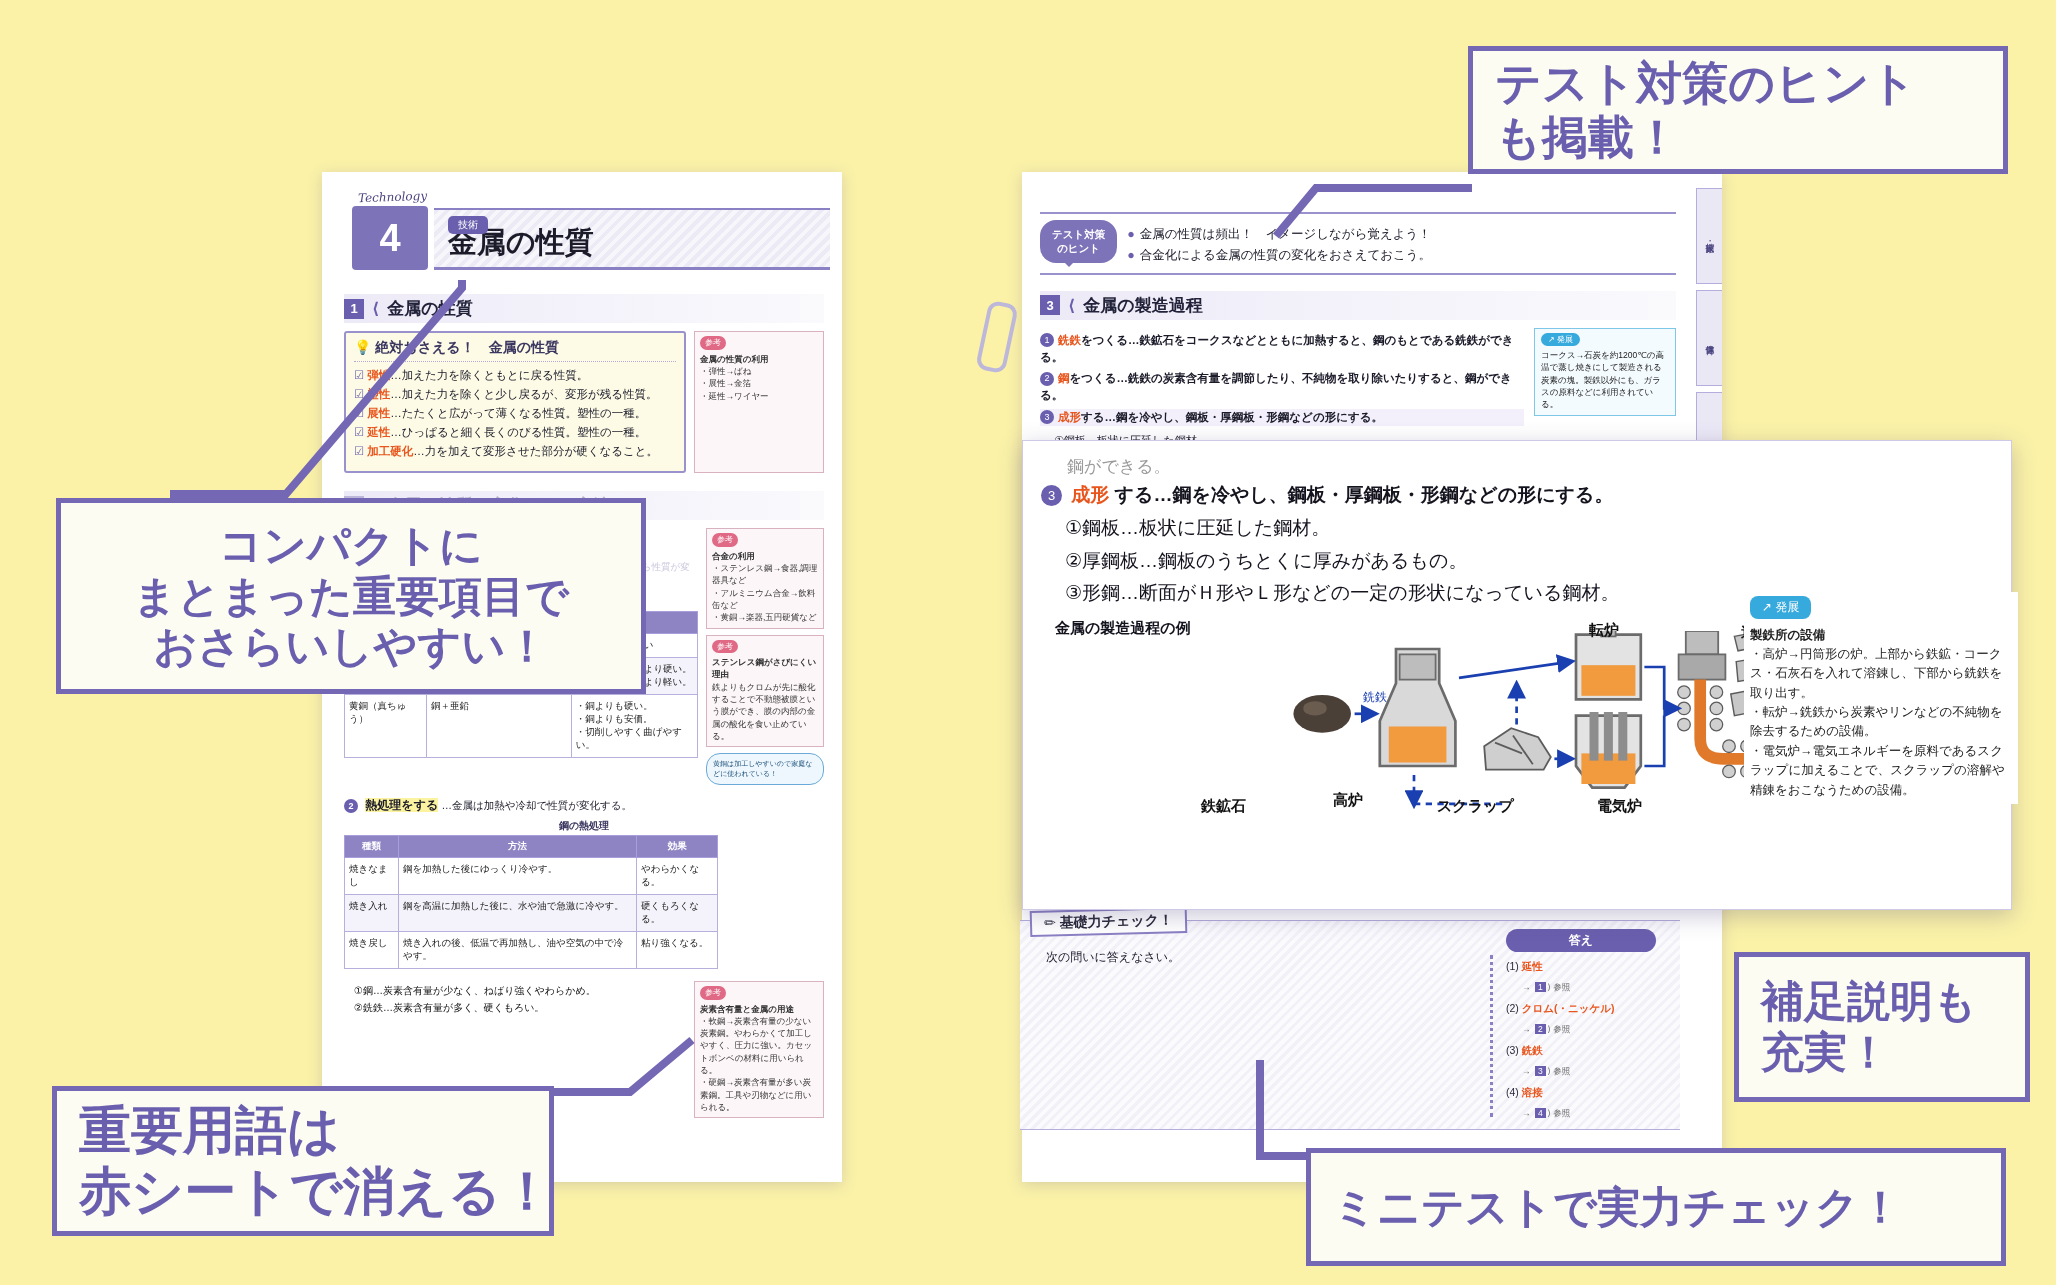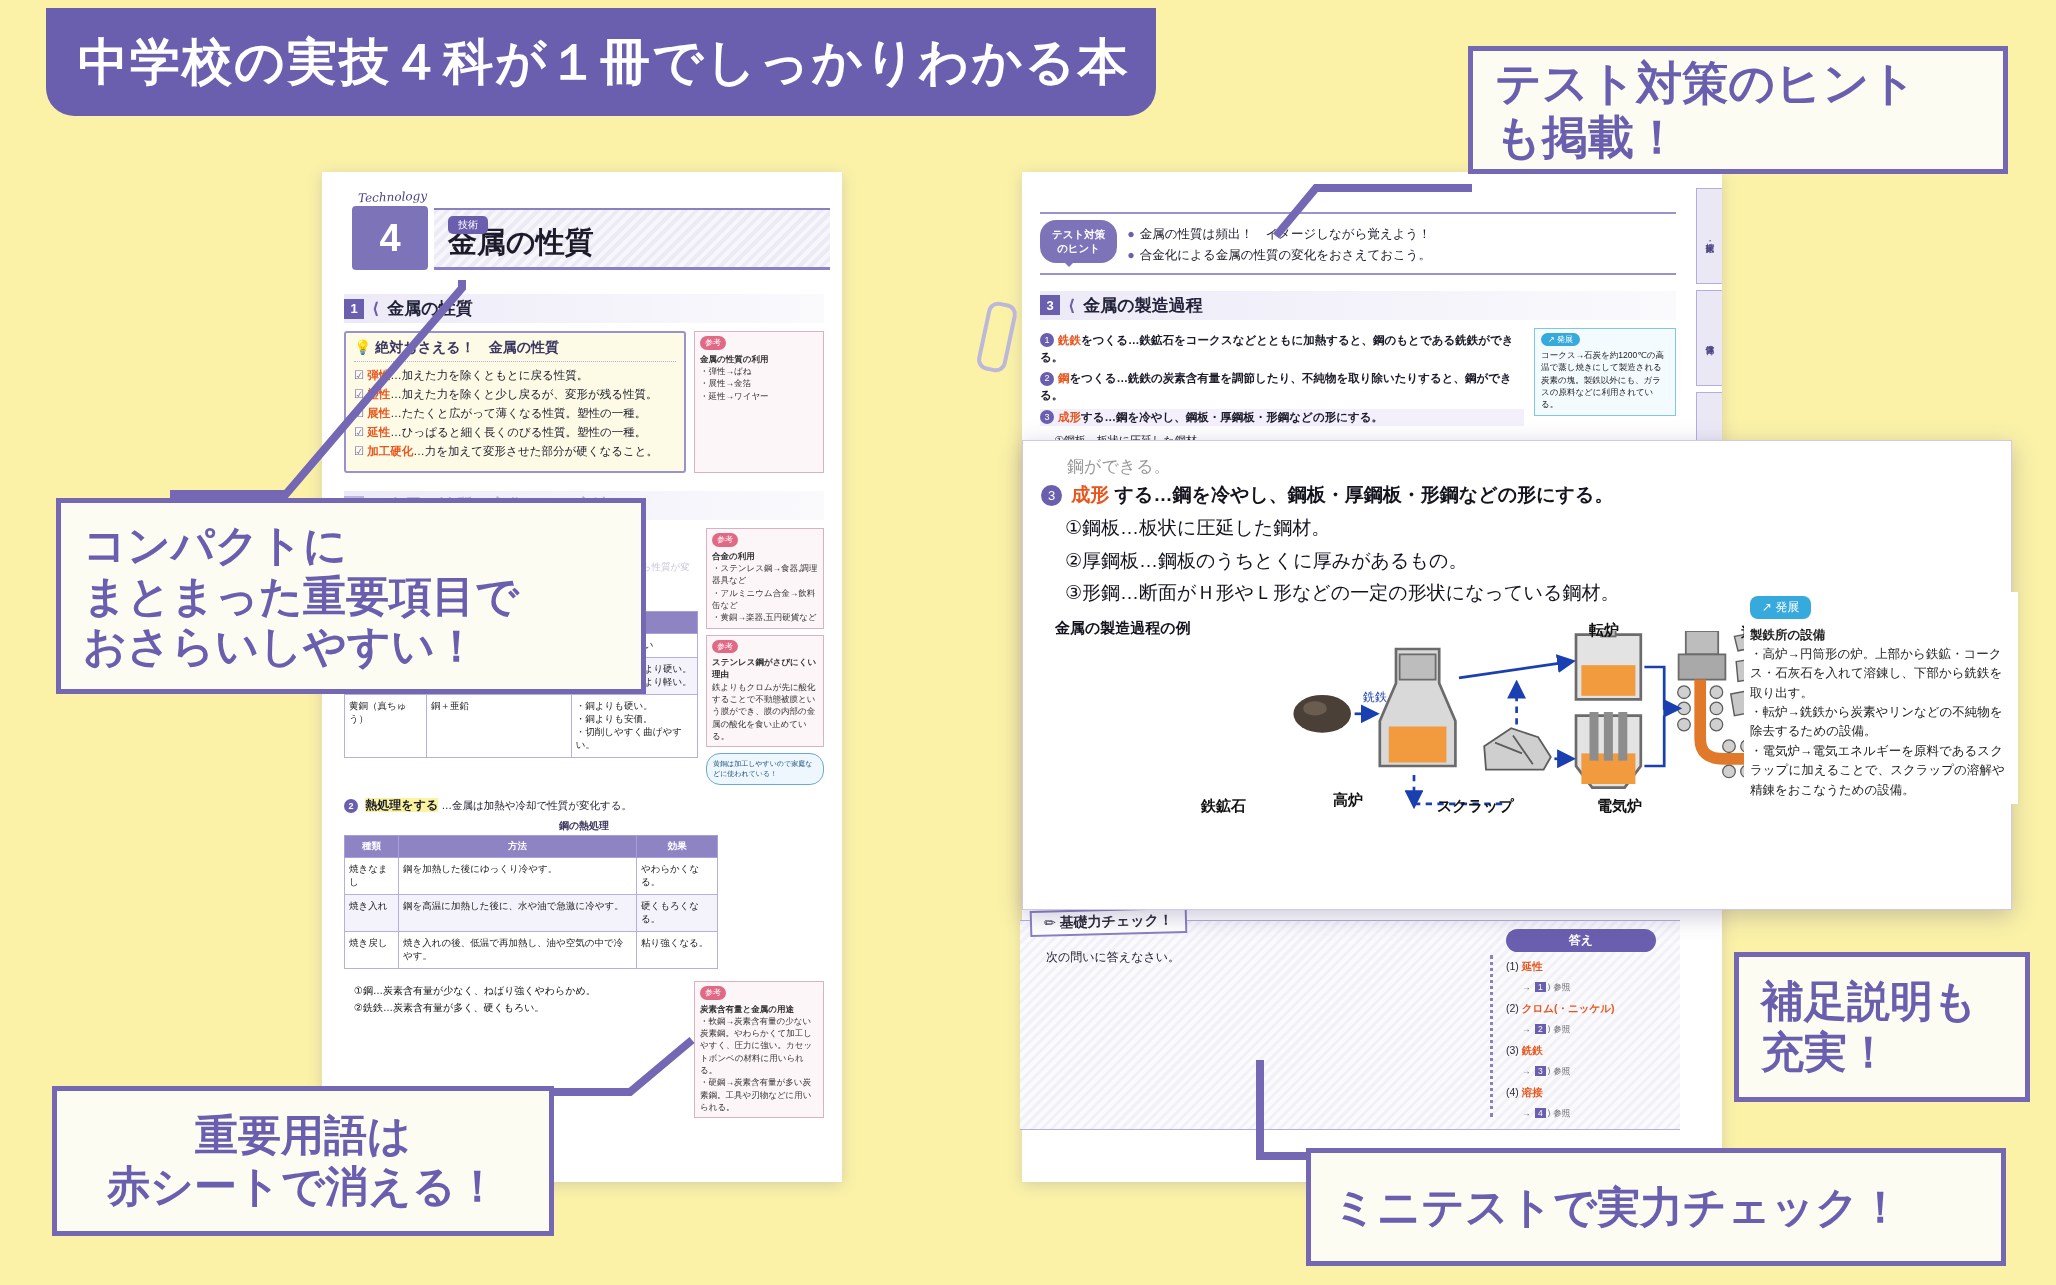--- a/index.html
+++ b/index.html
@@ -29,23 +29,23 @@
     display:flex;flex-direction:column;justify-content:center;
     padding:10px 22px;box-sizing:border-box;z-index:40;
   }
   .callout .line{
     color:#6a5fae;font-weight:bold;line-height:1.18;white-space:nowrap;
     font-family:"DejaVu Sans","Liberation Sans",sans-serif;
   }
   #co-hint{left:1468px;top:46px;width:540px;height:128px;}
   #co-hint .line{font-size:46px;}
   #co-compact{left:56px;top:498px;width:590px;height:196px;}
-  #co-compact .line{font-size:43px;}
+  #co-compact .line{font-size:43px;text-align:center;}
   #co-red{left:52px;top:1086px;width:502px;height:150px;}
-  #co-red .line{font-size:43px;text-align:center;}
+  #co-red .line{font-size:52px;}
   #co-supp{left:1734px;top:952px;width:296px;height:150px;}
   #co-supp .line{font-size:43px;}
   #co-mini{left:1306px;top:1142px;width:700px;height:118px;margin-top:6px;}
   #co-mini .line{font-size:43px;}
 
   
   .conn{position:absolute;z-index:39;}
   .conn svg{display:block;overflow:visible;}
 
   
@@ -197,23 +197,20 @@
   .pagefoot{position:absolute;right:26px;bottom:6px;font-size:10px;color:#8a82b5;}
   .clip{position:absolute;left:660px;top:130px;width:22px;height:62px;
     border:4px solid #bdb7da;border-radius:11px;z-index:12;
     transform:rotate(12deg);}
 </style>
 </head>
 <body>
 
 <div class="stage">
 
-  <div class="title-banner">
-    <div class="t">中学校の実技４科が１冊でしっかりわかる本</div>
-  </div>
 
   <div class="spread">
 
     <div class="clip"></div>
 
     <div class="page left">
       <div class="tech-tag">Technology</div>
       <div class="book-num">4</div>
       <div class="chap-bar">
         <span class="subj-pill">技術</span>

